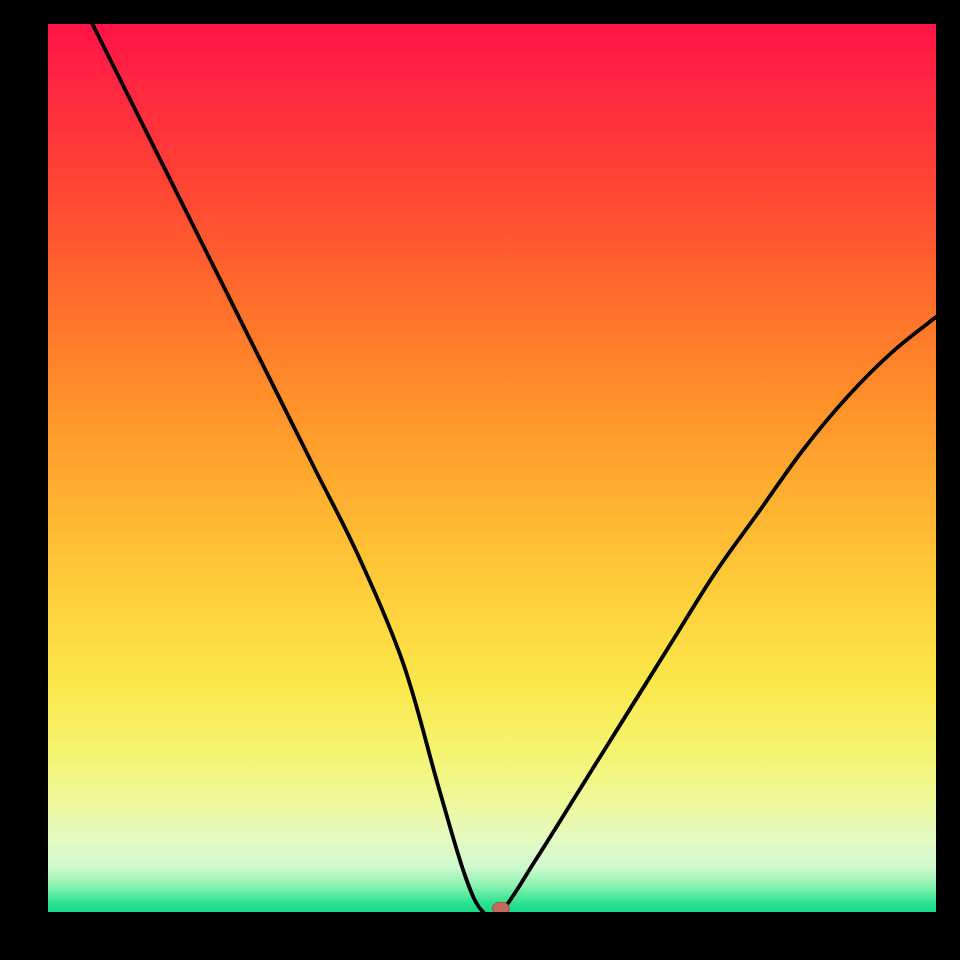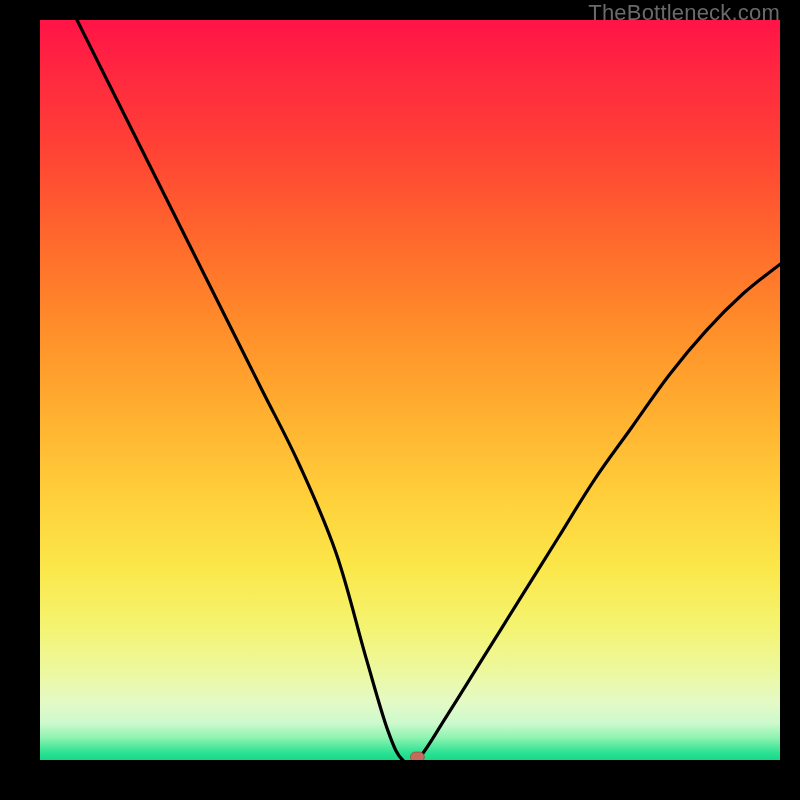--- a/index.html
+++ b/index.html
@@ -72,14 +72,13 @@
 <div class="frame">
 
   <div class="plot-area">
     <div class="gradient"></div>
     <svg class="curve-svg" viewBox="0 0 740 740" preserveAspectRatio="none">
       <path id="curve-path" fill="none" stroke="#000" stroke-width="3.2" stroke-linecap="round" stroke-linejoin="round" d="M 37.00 0.00 C 43.66 13.32, 60.68 47.36, 74.00 74.00 C 87.32 100.64, 97.68 121.36, 111.00 148.00 C 124.32 174.64, 134.68 195.36, 148.00 222.00 C 161.32 248.64, 171.68 269.36, 185.00 296.00 C 198.32 322.64, 208.68 343.36, 222.00 370.00 C 235.32 396.64, 245.68 414.70, 259.00 444.00 C 272.32 473.30, 284.01 498.17, 296.00 532.80 C 307.99 567.43, 316.28 604.43, 325.60 636.40 C 334.92 668.37, 341.14 691.75, 347.80 710.40 C 354.46 729.05, 357.27 734.67, 362.60 740.00 C 367.93 745.33, 369.41 747.99, 377.40 740.00 C 385.39 732.01, 395.01 714.25, 407.00 695.60 C 418.99 676.95, 430.68 657.71, 444.00 636.40 C 457.32 615.09, 467.68 598.51, 481.00 577.20 C 494.32 555.89, 504.68 539.31, 518.00 518.00 C 531.32 496.69, 541.68 478.78, 555.00 458.80 C 568.32 438.82, 578.68 425.65, 592.00 407.00 C 605.32 388.35, 615.68 372.52, 629.00 355.20 C 642.32 337.88, 652.68 325.45, 666.00 310.80 C 679.32 296.15, 689.68 285.79, 703.00 273.80 C 716.32 261.81, 733.34 249.53, 740.00 244.20"></path>
       <rect id="marker-dot" width="14" height="10" rx="5" ry="5" fill="#c66a5c" stroke="#8e4338" stroke-width="0.6" x="370.40" y="732.00"></rect>
     </svg>
   </div>
 
-  <div class="watermark">TheBottleneck.com</div>
 </div>
 
 </body></html>

